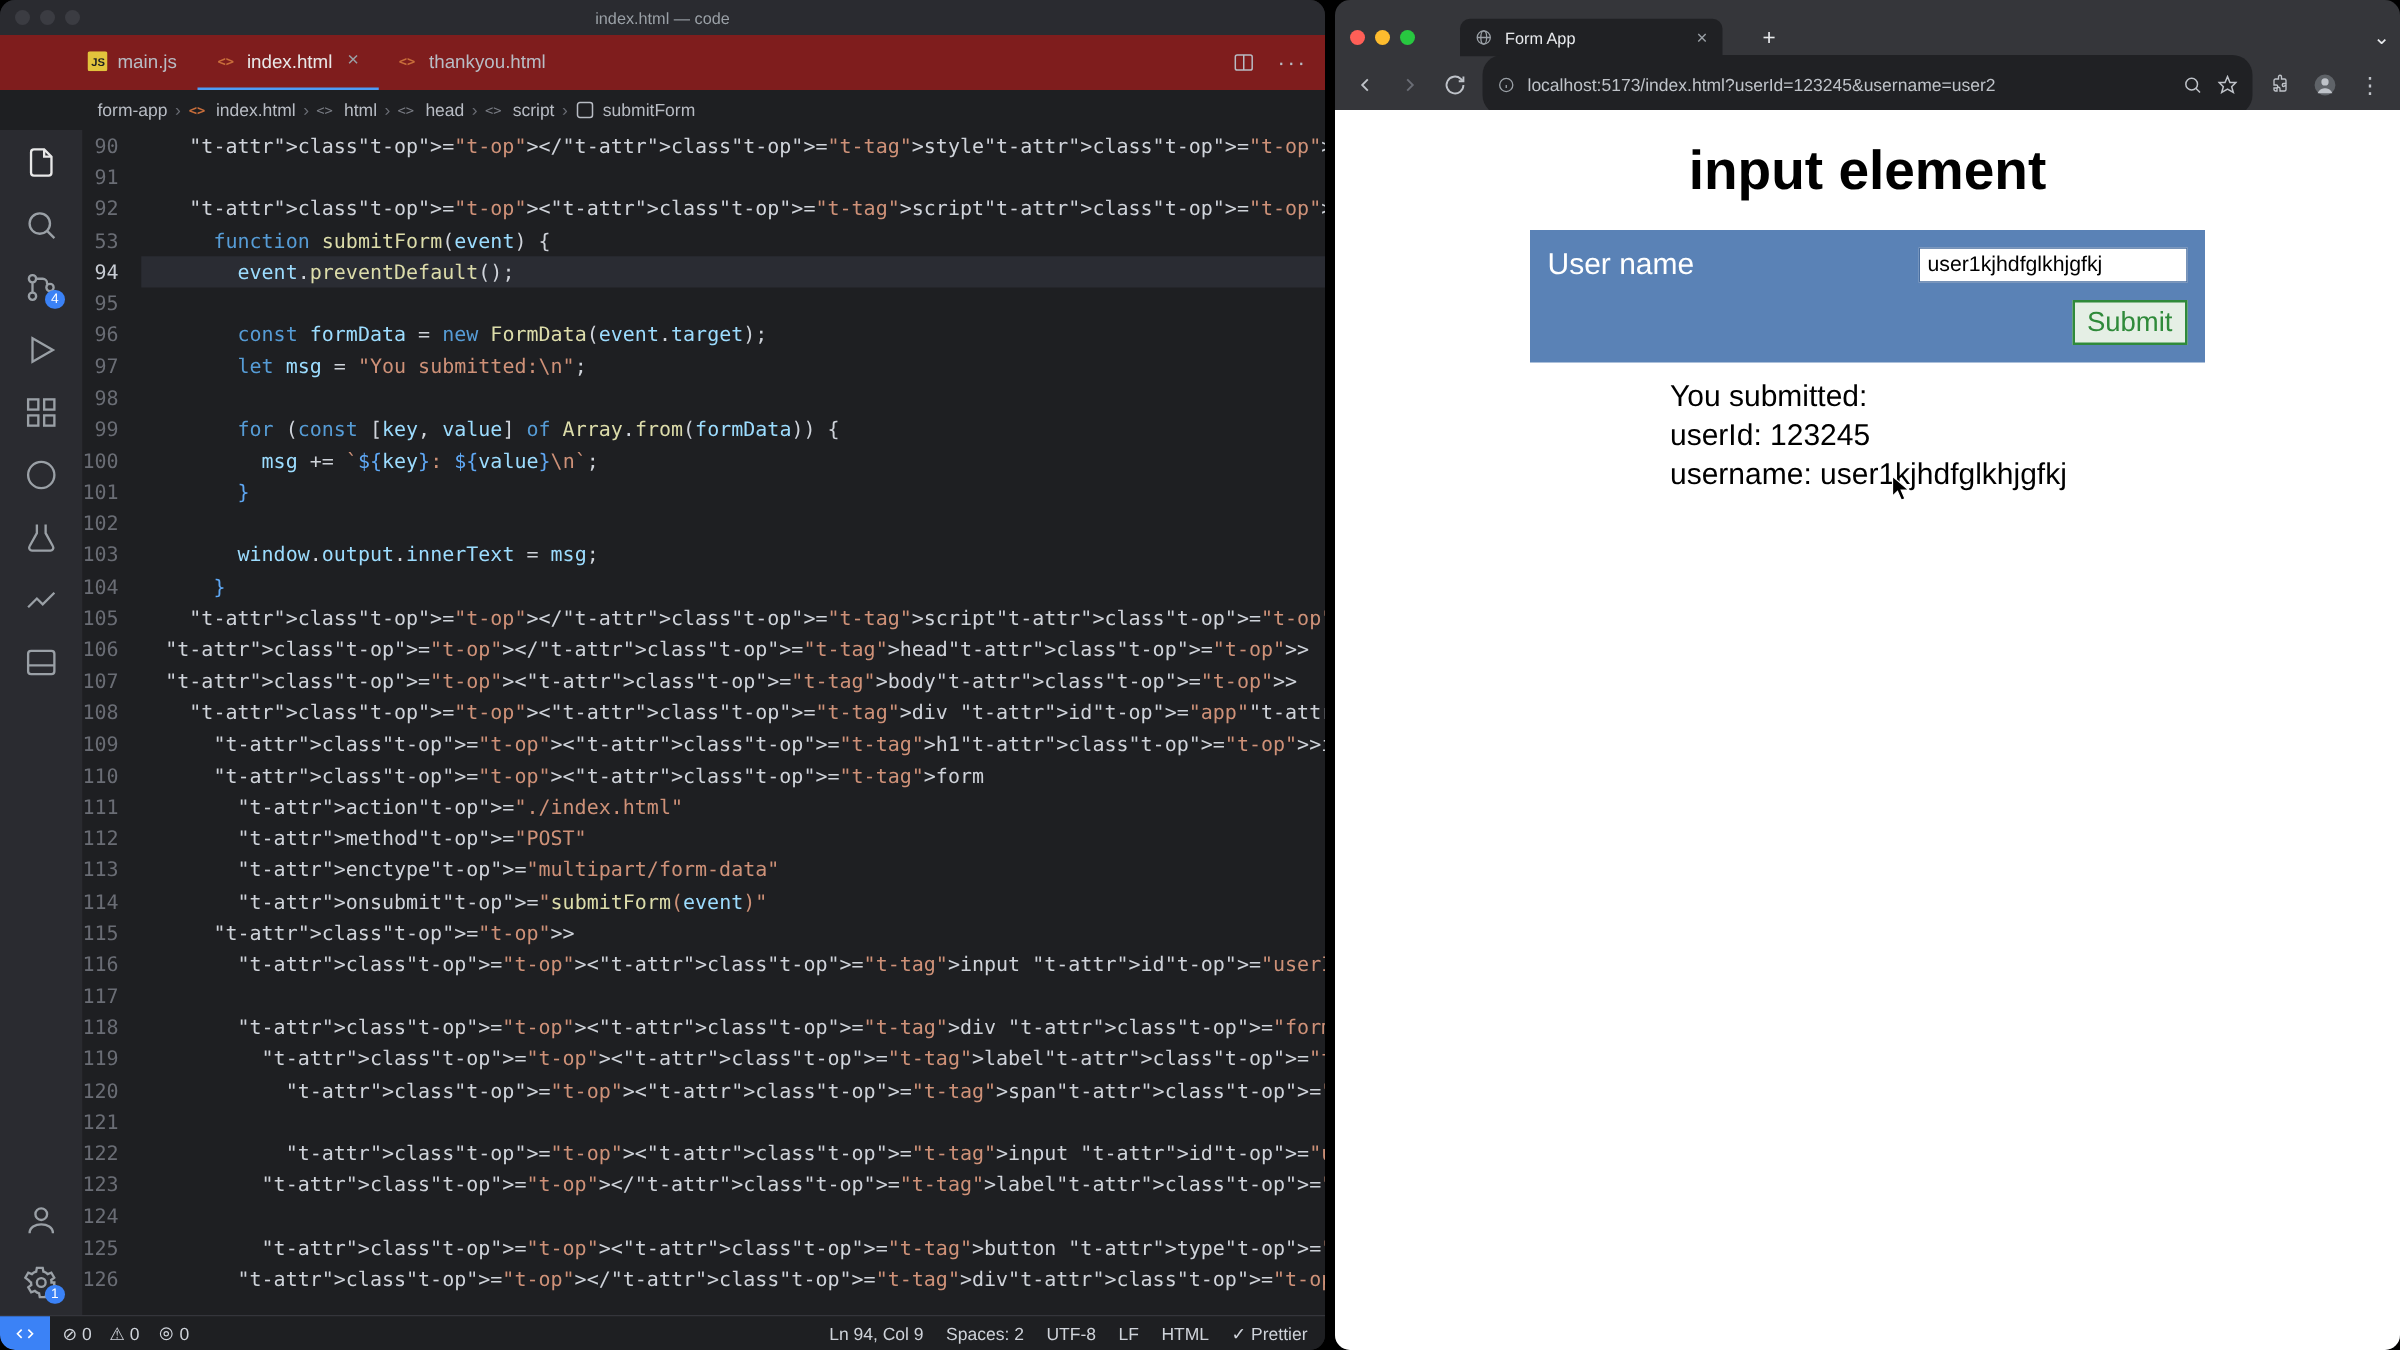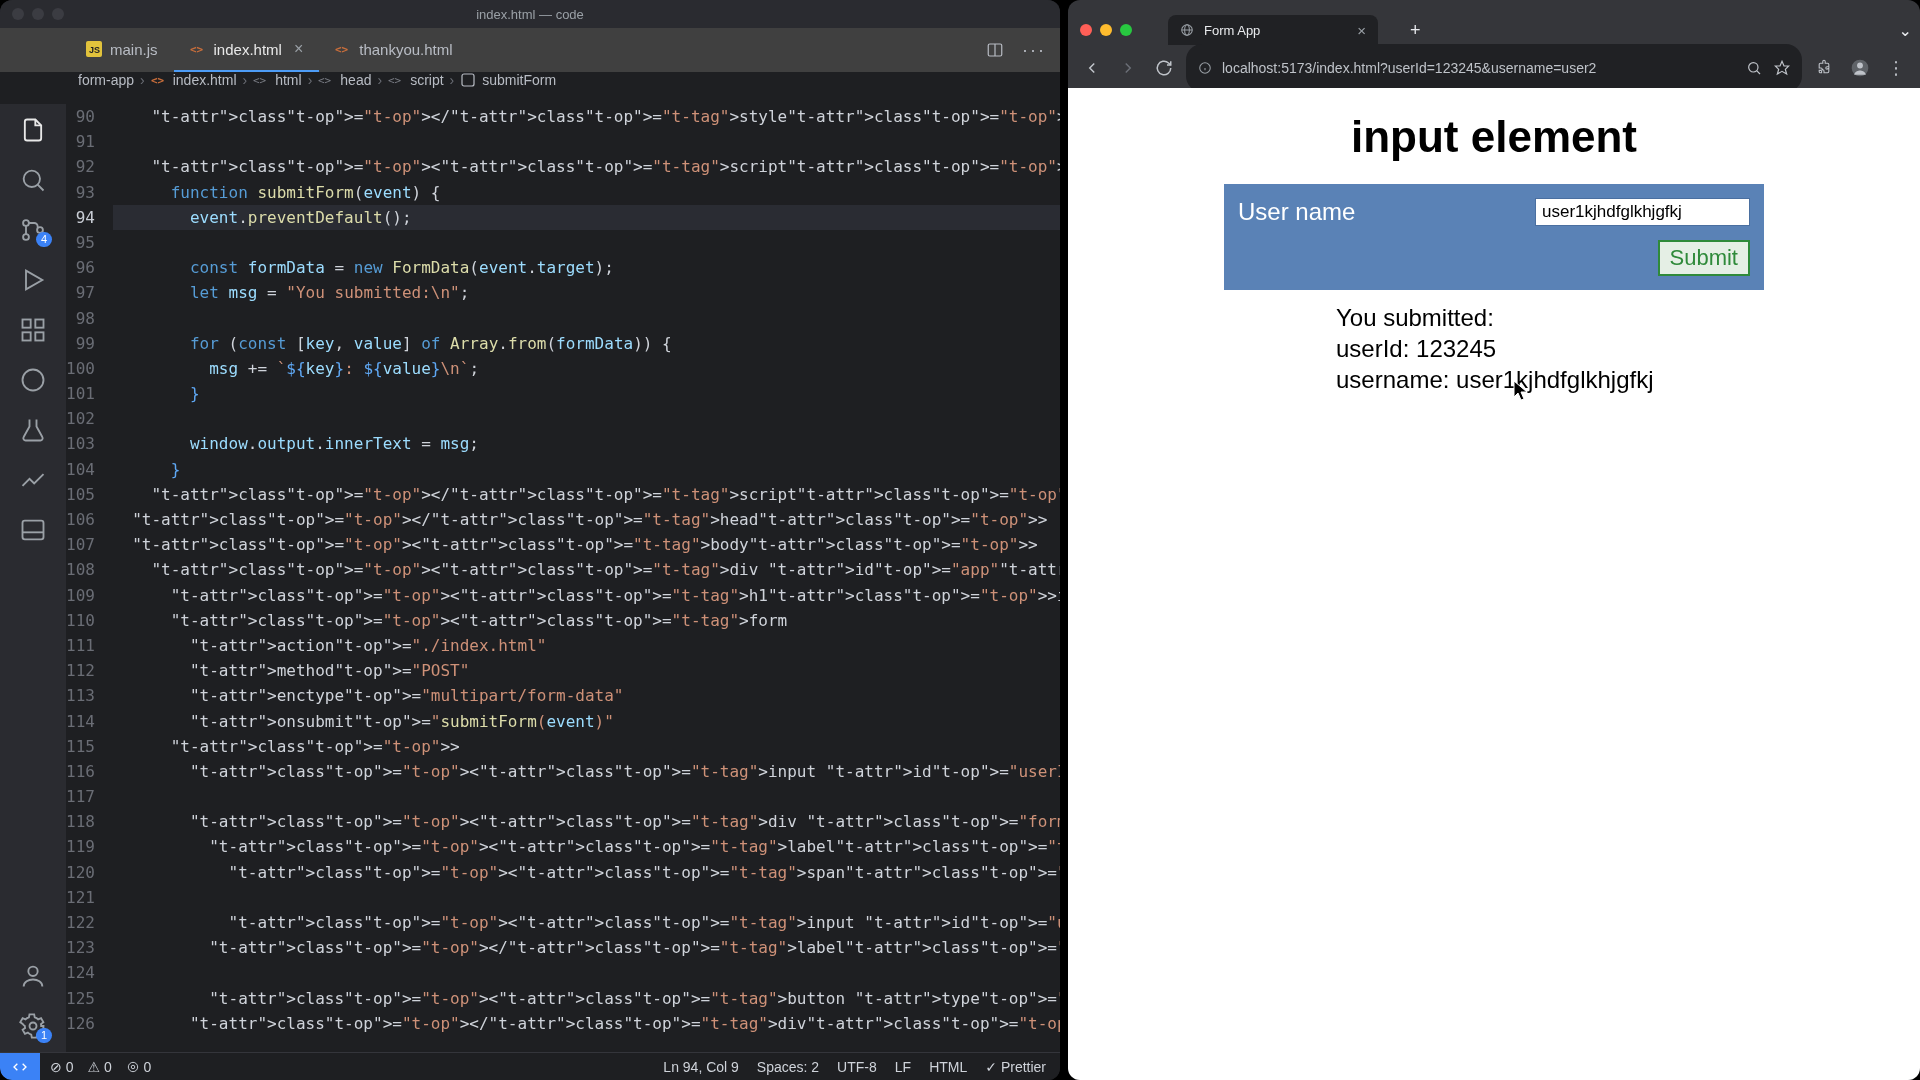--- a/index.html
+++ b/index.html
@@ -4,28 +4,28 @@
 <style>
 * { margin: 0; padding: 0; box-sizing: border-box; }
 body { font-family: -apple-system, BlinkMacSystemFont, "Segoe UI", sans-serif; background:#000; width:1920px; height:1080px; overflow:hidden; position:relative; }
 
 
 .vscode { position:absolute; left:0; top:0; width:1060px; height:1080px; background:#1e1f22; display:flex; flex-direction:column; border-radius:12px; overflow:hidden; }
 .titlebar { height:28px; background:#2a2b30; display:flex; align-items:center; justify-content:center; position:relative; color:#9aa0a6; font-size:13px; }
 .traffic { position:absolute; left:12px; top:8px; display:flex; gap:8px; }
 .tl { width:12px; height:12px; border-radius:50%; background:#3b3c42; }
 
-.tabs { height:44px; background:#404040; display:flex; align-items:stretch; padding-left:70px; }
+.tabs { height:44px; background:#7f1d1d; display:flex; align-items:stretch; padding-left:54px; }
 .tab { display:flex; align-items:center; gap:8px; padding:0 16px; color:#b8bcc4; font-size:15px; border-bottom:2px solid transparent; position:relative; }
 .tab.act { border-bottom-color:#4d9cf6; color:#e8e8e8; }
 .ficon { width:16px; height:16px; }
 .tab .x { font-size:16px; color:#9aa0a6; margin-left:4px; }
 .tabs-right { margin-left:auto; display:flex; align-items:center; gap:18px; padding-right:14px; color:#b8bcc4; }
 
-.crumbs { height:32px; display:flex; gap:6px; padding-left:78px; background:#1e1f22; color:#b8bcc4; font-size:14px; }
+.crumbs { height:32px; display:flex; align-items:center; gap:6px; padding-left:78px; background:#1e1f22; color:#b8bcc4; font-size:14px; }
 .crumbs .sep { color:#6a6d75; }
 .crumbs .ci { width:16px; height:16px; }
 
 .main { flex:1; display:flex; min-height:0; }
 .activity { width:66px; background:#2a2b30; display:flex; flex-direction:column; align-items:center; padding-top:12px; gap:22px; }
 .ai { width:28px; height:28px; color:#9aa0a6; position:relative; }
 .ai.active { color:#e8e8e8; }
 .ai .badge { position:absolute; bottom:-3px; right:-5px; background:#3b82f6; color:#fff; font-size:11px; border-radius:8px; padding:0 5px; line-height:15px; }
 .activity .spacer { flex:1; }
 
@@ -216,21 +216,21 @@
           </svg>
           <span class="badge">1</span>
         </div>
     </div>
 
     <div class="editor">
       <div class="gutter" id="gutter">
           <div class="gl">90</div>
           <div class="gl">91</div>
           <div class="gl">92</div>
-          <div class="gl">93</div>
+          <div class="gl">53</div>
           <div class="gl cur">94</div>
           <div class="gl">95</div>
           <div class="gl">96</div>
           <div class="gl">97</div>
           <div class="gl">98</div>
           <div class="gl">99</div>
           <div class="gl">100</div>
           <div class="gl">101</div>
           <div class="gl">102</div>
           <div class="gl">103</div>

